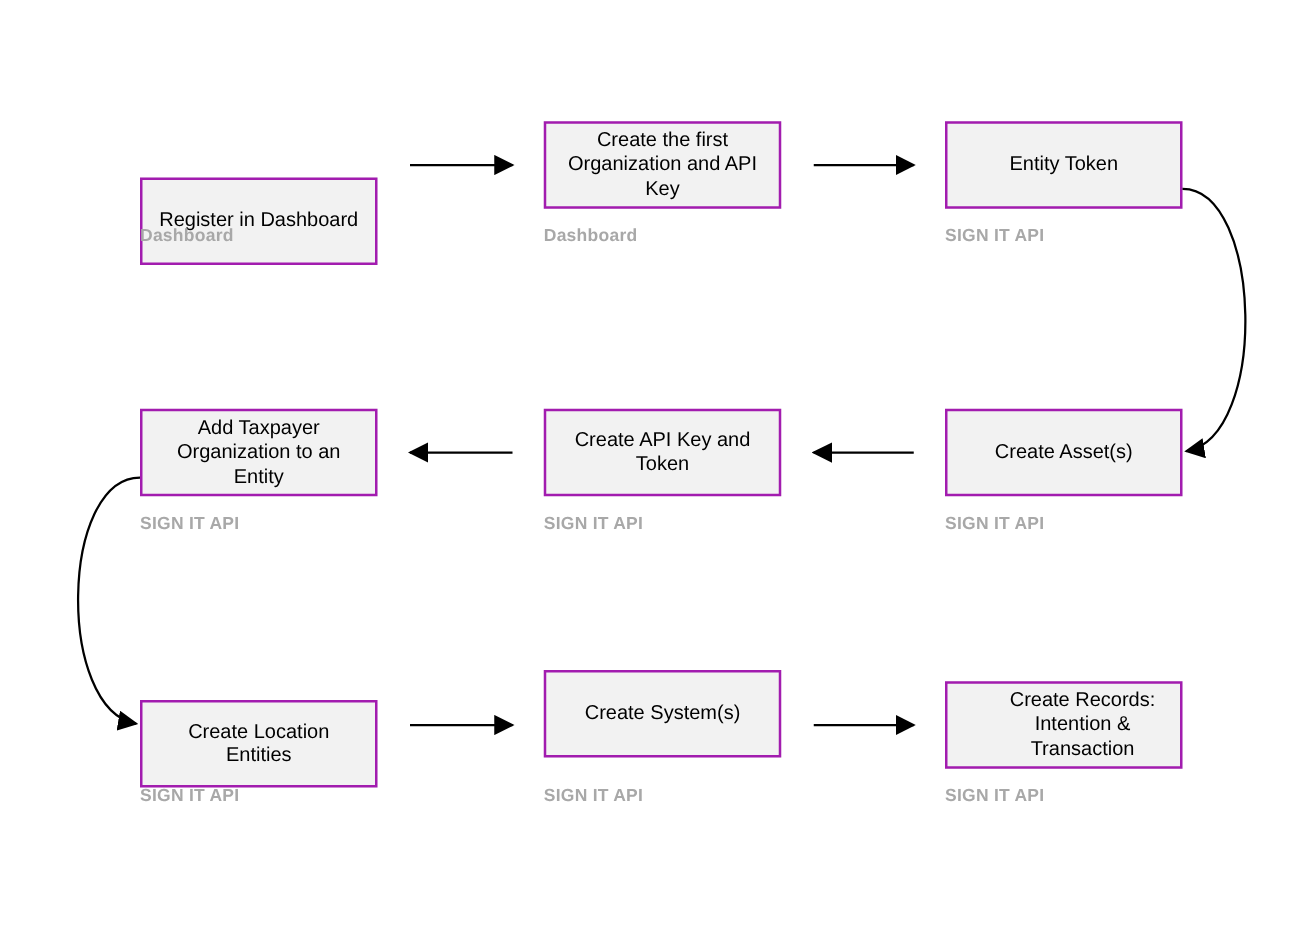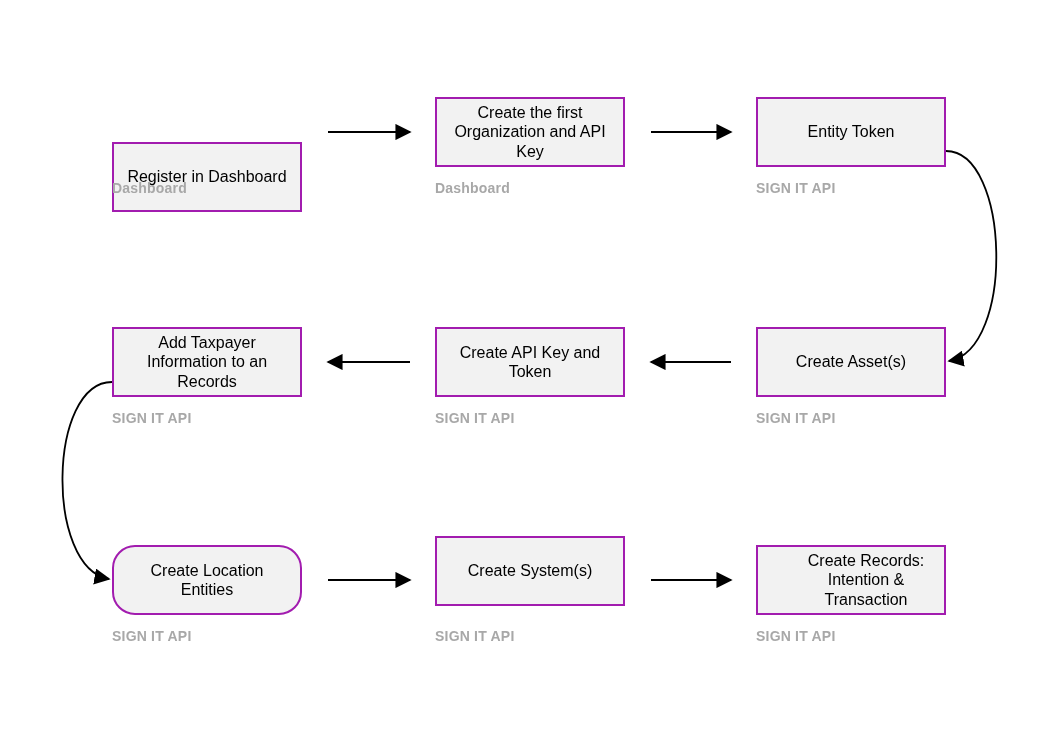--- a/index.html
+++ b/index.html
@@ -56,35 +56,35 @@
   <div class="node-title">Create the first Organization and API Key</div>
 </div>
 <div class="caption" style="left:435px; top:180px;">Dashboard</div>
 
 <div class="node" style="left:756px; top:97px;">
   <div class="node-title">Entity Token</div>
 </div>
 <div class="caption" style="left:756px; top:180px;">SIGN IT API</div>
 
 <div class="node" style="left:112px; top:327px;">
-  <div class="node-title">Add Taxpayer Information to an Records</div>
+  <div class="node-title">Add Taxpayer Organization to an Entity</div>
 </div>
 <div class="caption" style="left:112px; top:410px;">SIGN IT API</div>
 
 <div class="node" style="left:435px; top:327px;">
   <div class="node-title">Create API Key and Token</div>
 </div>
 <div class="caption" style="left:435px; top:410px;">SIGN IT API</div>
 
 <div class="node" style="left:756px; top:327px;">
   <div class="node-title">Create Asset(s)</div>
 </div>
 <div class="caption" style="left:756px; top:410px;">SIGN IT API</div>
 
-<div class="node" style="left:112px; top:545px;border-radius:23px;">
+<div class="node" style="left:112px; top:560px;">
   <div class="node-title">Create Location Entities</div>
 </div>
 <div class="caption" style="left:112px; top:628px;">SIGN IT API</div>
 
 <div class="node" style="left:435px; top:536px;">
   <div class="node-title">Create System(s)</div>
 </div>
 <div class="caption" style="left:435px; top:628px;">SIGN IT API</div>
 
 <div class="node" style="left:756px; top:545px;padding-left:40px;">

